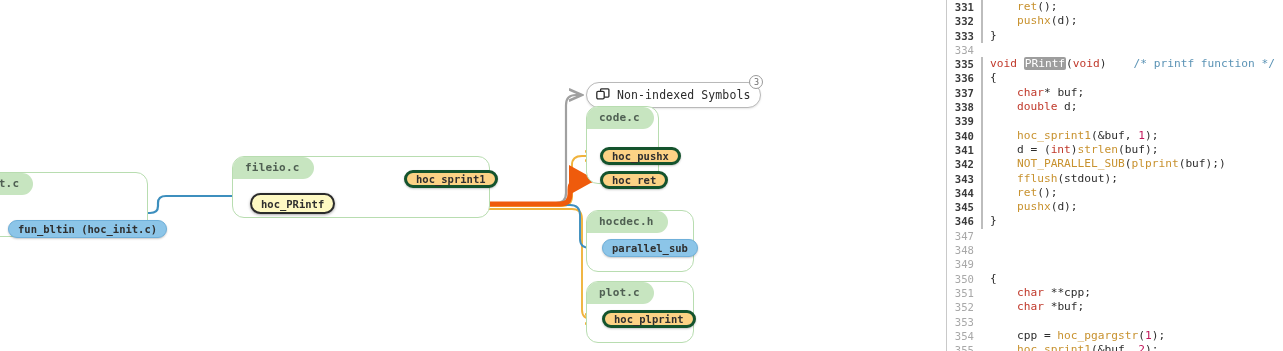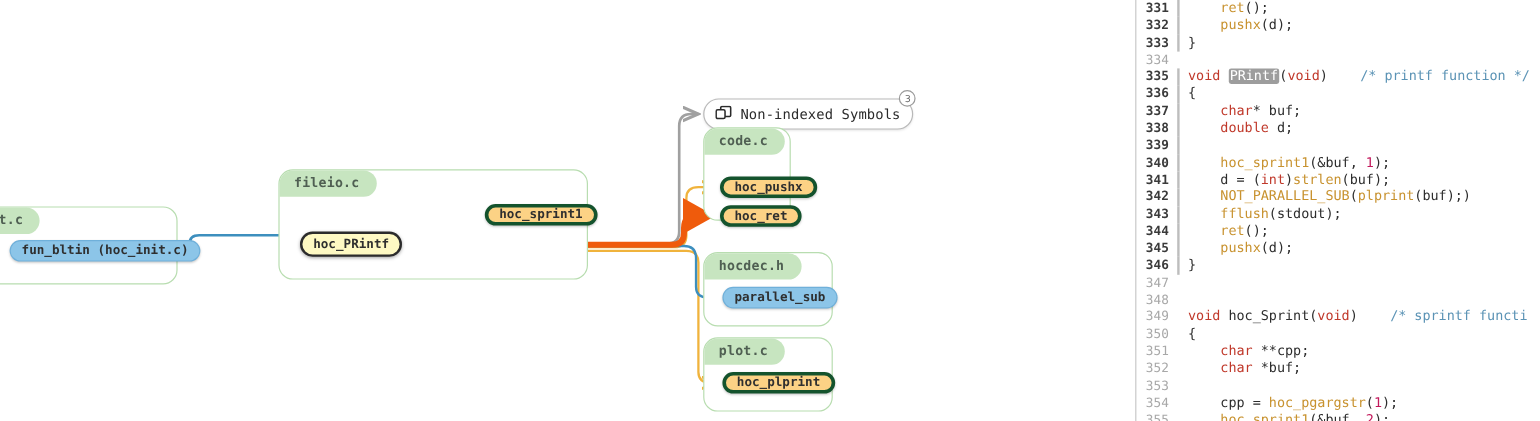--- a/index.html
+++ b/index.html
@@ -176,25 +176,25 @@
         <rect x="0.8" y="3.4" width="7.4" height="7.4" rx="1.3" fill="#ffffff" stroke="#2b2b2b" stroke-width="1.3"></rect>
         <path d="M4.6,3.4 L4.6,1.6 A1,1 0 0 1 5.6,0.8 L12,0.8 A1,1 0 0 1 12.9,1.8 L12.9,8.2 A1,1 0 0 1 12,9.1 L8.2,9.1" fill="none" stroke="#2b2b2b" stroke-width="1.3" stroke-linejoin="round"></path>
       </svg>
       <span class="ni-label">Non-indexed Symbols</span>
       <span class="ni-badge" style="right:-3px; top:-8px;">3</span>
     </div>
 
     <div class="file-group" style="left:-62px; top:172px; width:210px; height:65px;">
       <div class="file-group-title">hoc_init.c</div>
     </div>
-    <div class="pill blue" style="left:8px; top:200px;text-align:right;">
+    <div class="pill blue" style="left:8px; top:220px;text-align:right;">
       <span>fun_bltin (hoc_init.c)</span>
     </div>
 
-    <div class="file-group" style="left:232px; top:141px; width:258px; height:92px;">
+    <div class="file-group" style="left:232px; top:156px; width:258px; height:62px;">
       <div class="file-group-title">fileio.c</div>
     </div>
     <div class="pill focus" style="left:250px; top:193px;">
       <span>hoc_PRintf</span>
     </div>
     <div class="pill orange" style="left:404px; top:170px;">
       <span>hoc_sprint1</span>
     </div>
 
     <div class="file-group" style="left:586px; top:106px; width:73px; height:78px;">
@@ -235,21 +235,21 @@
         <div class="code-row"><span class="ln active">339</span><span class="blockbar on"></span><span class="codetext"></span></div>
         <div class="code-row"><span class="ln active">340</span><span class="blockbar on"></span><span class="codetext"><span class="t-plain">    </span><span class="t-fn">hoc_sprint1</span><span class="t-plain">(&amp;buf, </span><span class="t-num">1</span><span class="t-plain">);</span></span></div>
         <div class="code-row"><span class="ln active">341</span><span class="blockbar on"></span><span class="codetext"><span class="t-plain">    d = (</span><span class="t-kw">int</span><span class="t-plain">)</span><span class="t-fn">strlen</span><span class="t-plain">(buf);</span></span></div>
         <div class="code-row"><span class="ln active">342</span><span class="blockbar on"></span><span class="codetext"><span class="t-plain">    </span><span class="t-fn">NOT_PARALLEL_SUB</span><span class="t-plain">(</span><span class="t-fn">plprint</span><span class="t-plain">(buf);)</span></span></div>
         <div class="code-row"><span class="ln active">343</span><span class="blockbar on"></span><span class="codetext"><span class="t-plain">    </span><span class="t-fn">fflush</span><span class="t-plain">(stdout);</span></span></div>
         <div class="code-row"><span class="ln active">344</span><span class="blockbar on"></span><span class="codetext"><span class="t-plain">    </span><span class="t-fn">ret</span><span class="t-plain">();</span></span></div>
         <div class="code-row"><span class="ln active">345</span><span class="blockbar on"></span><span class="codetext"><span class="t-plain">    </span><span class="t-fn">pushx</span><span class="t-plain">(d);</span></span></div>
         <div class="code-row"><span class="ln active">346</span><span class="blockbar on"></span><span class="codetext"><span class="t-plain">}</span></span></div>
         <div class="code-row"><span class="ln">347</span><span class="blockbar"></span><span class="codetext"></span></div>
         <div class="code-row"><span class="ln">348</span><span class="blockbar"></span><span class="codetext"></span></div>
-        <div class="code-row"><span class="ln">349</span><span class="blockbar"></span><span class="codetext"><span class="t-kw">void </span><span class="t-plain">hoc_Sprint</span><span class="t-plain">(</span><span class="t-kw">void</span><span class="t-plain">)    </span><span class="t-cmt">/* sprintf functi</span></span></div>
+        <div class="code-row"><span class="ln">349</span><span class="blockbar"></span></div>
         <div class="code-row"><span class="ln">350</span><span class="blockbar"></span><span class="codetext"><span class="t-plain">{</span></span></div>
         <div class="code-row"><span class="ln">351</span><span class="blockbar"></span><span class="codetext"><span class="t-plain">    </span><span class="t-kw">char</span><span class="t-plain"> **cpp;</span></span></div>
         <div class="code-row"><span class="ln">352</span><span class="blockbar"></span><span class="codetext"><span class="t-plain">    </span><span class="t-kw">char</span><span class="t-plain"> *buf;</span></span></div>
         <div class="code-row"><span class="ln">353</span><span class="blockbar"></span></div>
         <div class="code-row"><span class="ln">354</span><span class="blockbar"></span><span class="codetext"><span class="t-plain">    cpp = </span><span class="t-fn">hoc_pgargstr</span><span class="t-plain">(</span><span class="t-num">1</span><span class="t-plain">);</span></span></div>
         <div class="code-row"><span class="ln">355</span><span class="blockbar"></span><span class="codetext"><span class="t-plain">    </span><span class="t-fn">hoc_sprint1</span><span class="t-plain">(&amp;buf, </span><span class="t-num">2</span><span class="t-plain">);</span></span></div>
       </div>
   </div>
 
 </div>

